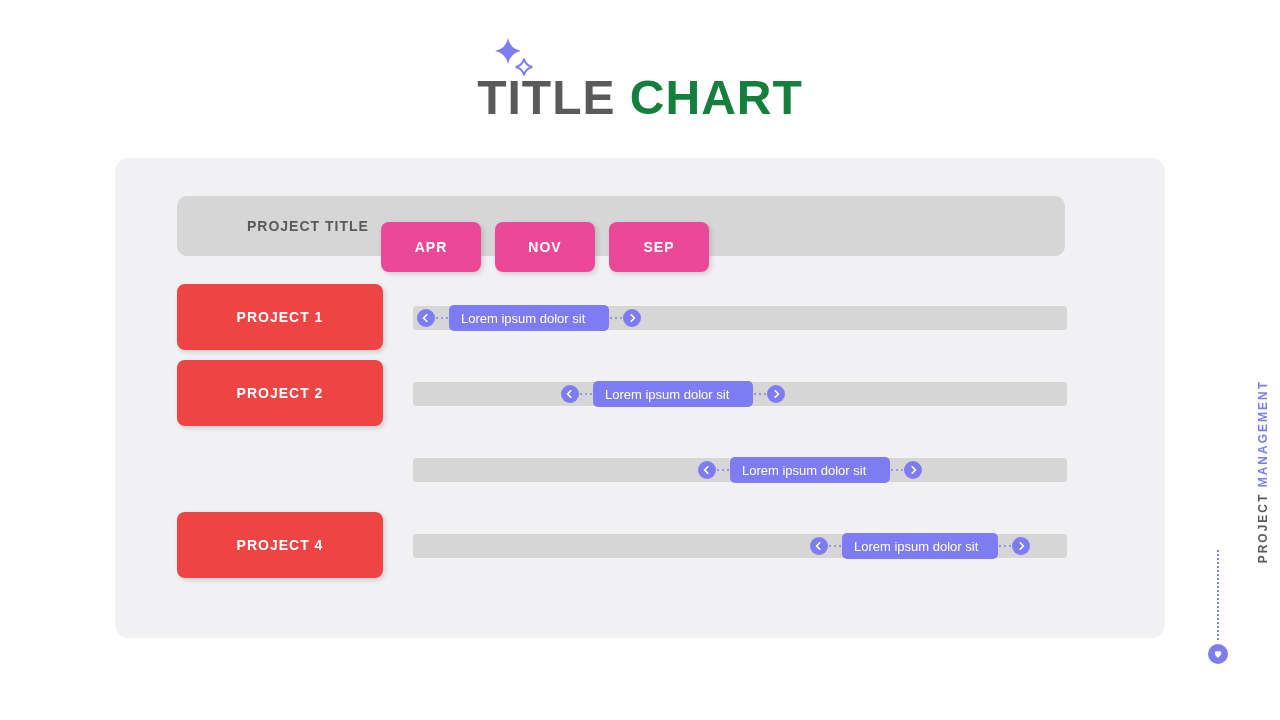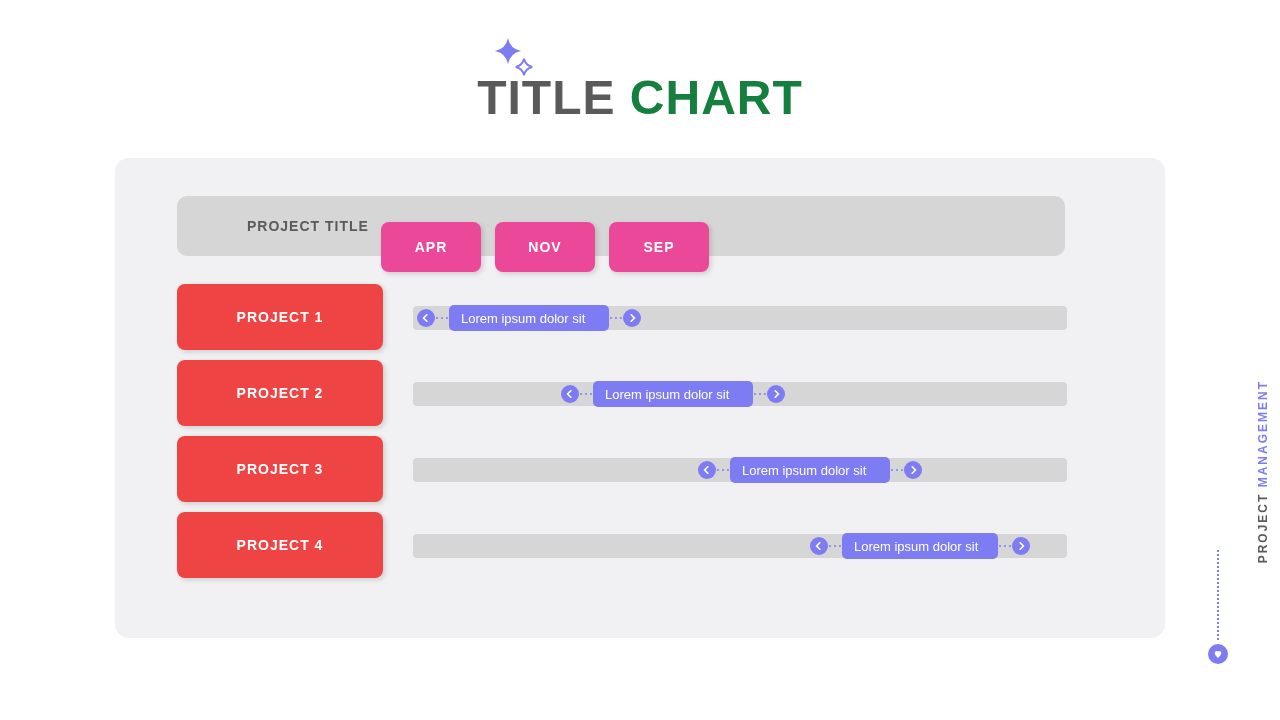--- a/index.html
+++ b/index.html
@@ -274,21 +274,20 @@
             <span></span>
           </div>
           <div class="endcap">
             <svg width="8" height="8" viewBox="0 0 10 10">
               <path d="M4 1 L8 5 L4 9" stroke="#fff" stroke-width="2" fill="none" stroke-linecap="round"></path>
             </svg>
           </div>
         </div>
       </div>
       <div class="row">
-        <div class="project-label">PROJECT   3</div>
         <div class="track"></div>
         <div class="bar-wrap" style="left:553px;">
           <div class="endcap">
             <svg width="8" height="8" viewBox="0 0 10 10">
               <path d="M6 1 L2 5 L6 9" stroke="#fff" stroke-width="2" fill="none" stroke-linecap="round"></path>
             </svg>
           </div>
           <div class="dots">
             <span></span>
             <span></span>

